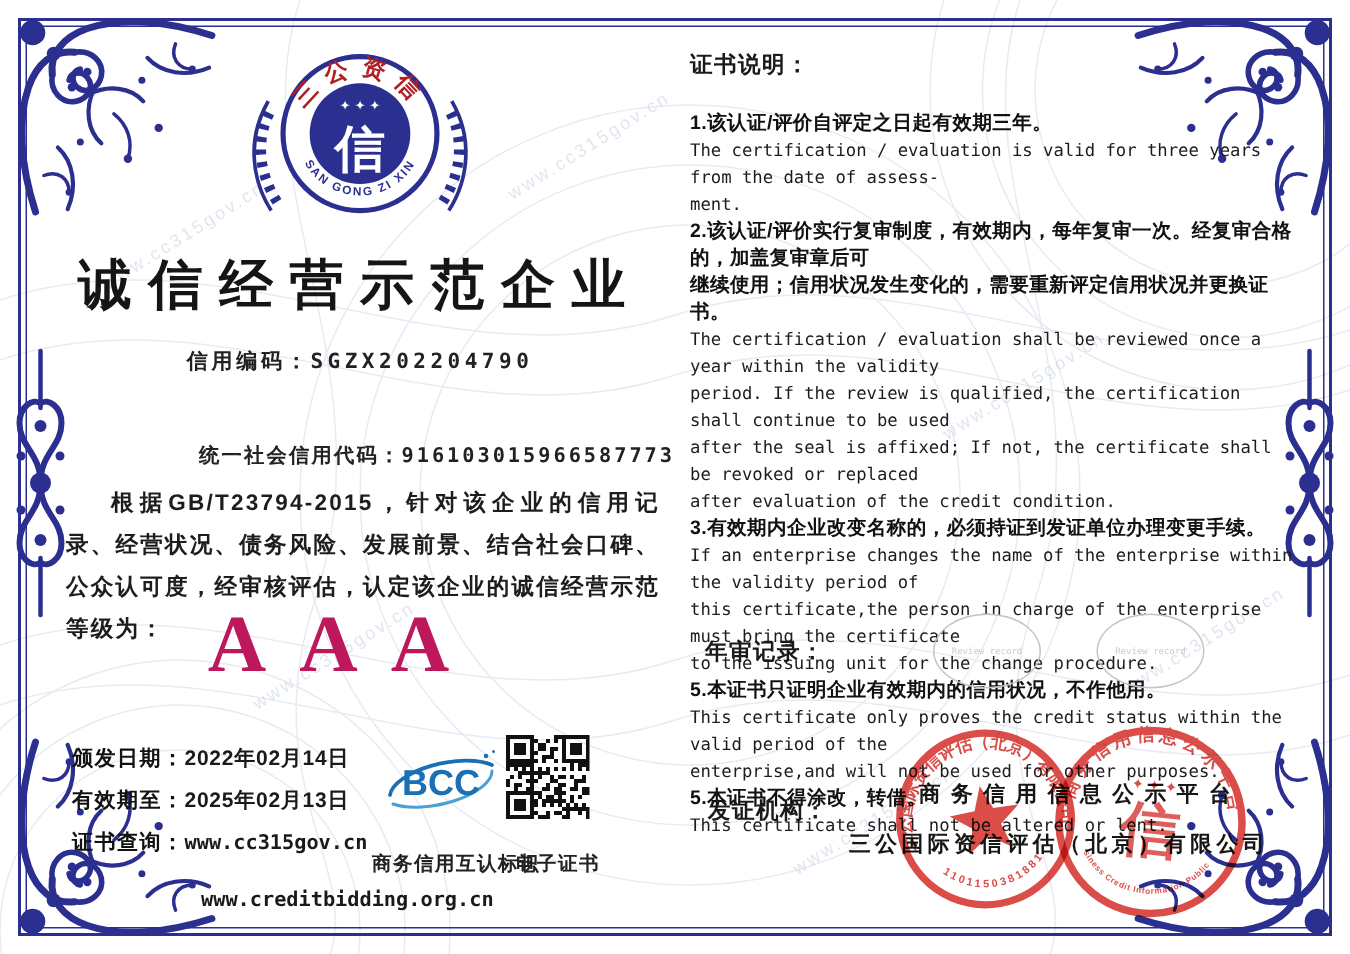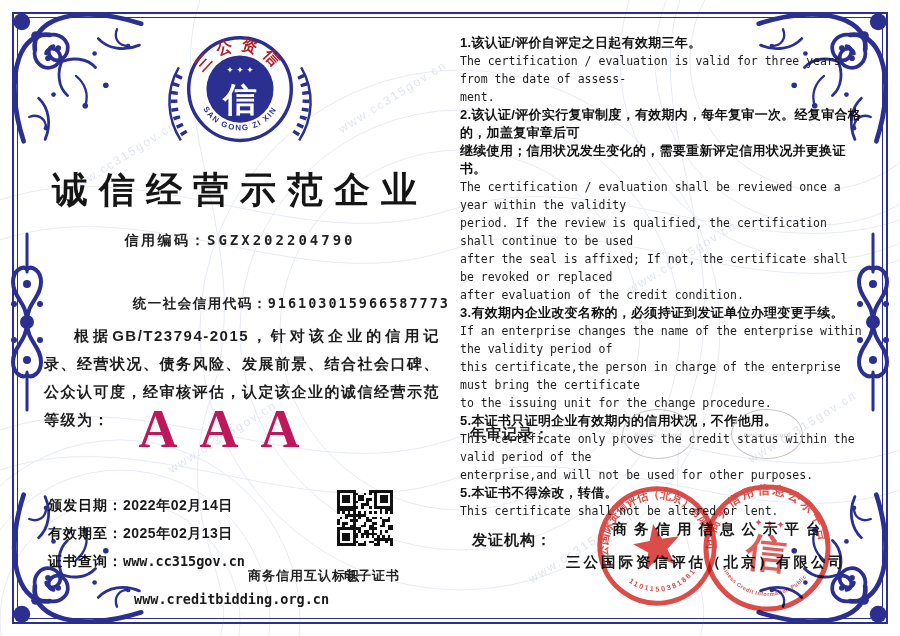--- a/index.html
+++ b/index.html
@@ -254,20 +254,29 @@
       <span class="lbl">有效期至：</span><span class="val">2025年02月13日</span>
     </div>
     <div class="row">
       <span class="lbl">证书查询：</span><span class="url">www.cc315gov.cn</span>
     </div>
     <div class="row url2">
       <span class="url">www.creditbidding.org.cn</span>
     </div>
   </div>
 
+  <div class="bcc-wrap">
+    <svg viewBox="0 0 84 60" width="84" height="60">
+      <path d="M8,38 A38,16 -12 0 1 76,18" fill="none" stroke="#1a6fb5" stroke-width="2.5" stroke-linecap="round"></path>
+      <path d="M76,22 A38,16 -12 0 1 10,44" fill="none" stroke="#4a9fd4" stroke-width="2" stroke-linecap="round"></path>
+      <text x="42" y="38" text-anchor="middle" font-size="24" font-weight="bold" fill="#1a6fb5">BCC</text>
+      <circle cx="72" cy="12" r="1.5" fill="#1a6fb5"></circle>
+        <circle cx="77" cy="9" r="1" fill="#1a6fb5"></circle>
+    </svg>
+  </div>
 
   <div class="qr-wrap">
     <svg id="qr-svg" viewBox="0 0 21 21" width="56" height="56" shape-rendering="crispEdges">
         <rect x="0" y="0" width="1" height="1" fill="#111"></rect>
         <rect x="1" y="0" width="1" height="1" fill="#111"></rect>
         <rect x="2" y="0" width="1" height="1" fill="#111"></rect>
         <rect x="3" y="0" width="1" height="1" fill="#111"></rect>
         <rect x="4" y="0" width="1" height="1" fill="#111"></rect>
         <rect x="5" y="0" width="1" height="1" fill="#111"></rect>
         <rect x="6" y="0" width="1" height="1" fill="#111"></rect>
@@ -497,20 +506,21 @@
         <rect x="14" y="20" width="1" height="1" fill="#111"></rect>
         <rect x="15" y="20" width="1" height="1" fill="#111"></rect>
         <rect x="20" y="20" width="1" height="1" fill="#111"></rect>
       </svg>
   </div>
 
   <div class="mark-label bcc">商务信用互认标识</div>
   <div class="mark-label qr">电子证书</div>
 
   <div class="right-col">
+    <div class="instr-heading">证书说明：</div>
     <div class="instr-item">
       <div class="zh">1.该认证/评价自评定之日起有效期三年。</div>
       <div class="en">The certification / evaluation is valid for three years from the date of assess-
 ment.</div>
     </div>
     <div class="instr-item">
       <div class="zh">2.该认证/评价实行复审制度，有效期内，每年复审一次。经复审合格的，加盖复审章后可
 继续使用；信用状况发生变化的，需要重新评定信用状况并更换证书。</div>
       <div class="en">The certification / evaluation shall be reviewed once a year within the validity
 period. If the review is qualified,  the certification shall continue to be used

